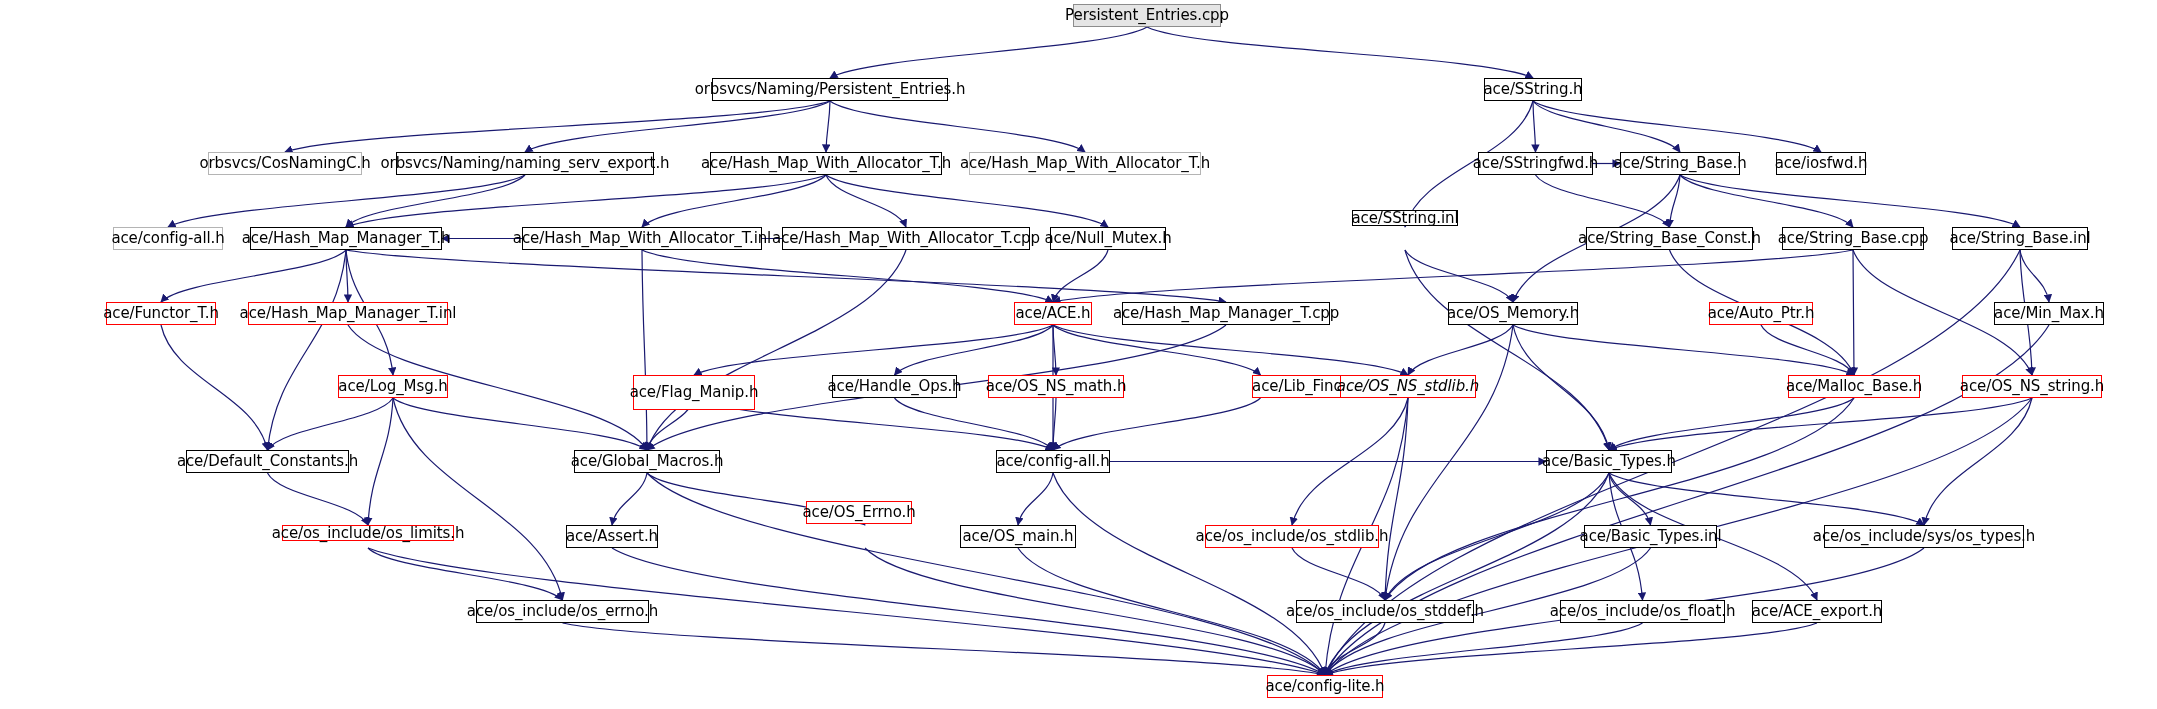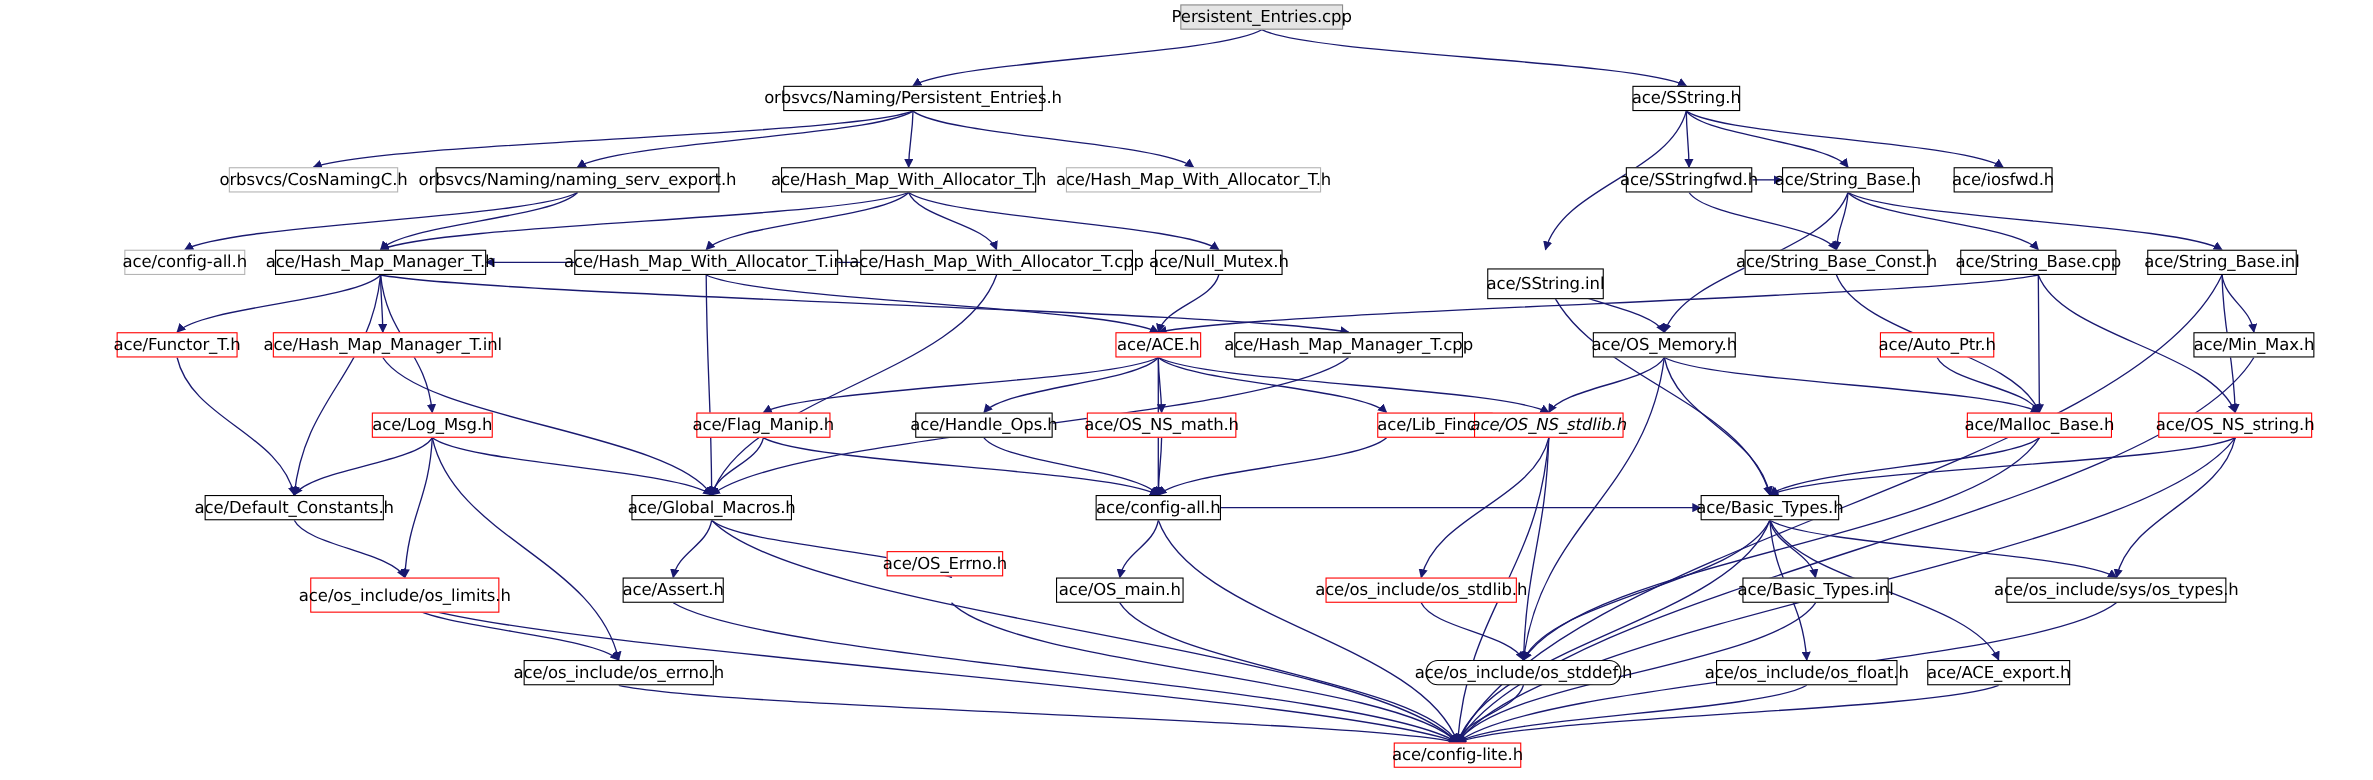--- a/index.html
+++ b/index.html
@@ -167,49 +167,49 @@
       <div class="node" style="left: 710px; top: 152px; width: 232px; height: 23px;">ace/Hash_Map_With_Allocator_T.h</div>
       <div class="node gray" style="left: 969px; top: 152px; width: 232px; height: 23px;">ace/Hash_Map_With_Allocator_T.h</div>
       <div class="node" style="left: 1478px; top: 152px; width: 115px; height: 23px;">ace/SStringfwd.h</div>
       <div class="node" style="left: 1620px; top: 152px; width: 120px; height: 23px;">ace/String_Base.h</div>
       <div class="node" style="left: 1776px; top: 152px; width: 90px; height: 23px;">ace/iosfwd.h</div>
       <div class="node gray" style="left: 113px; top: 227px; width: 110px; height: 23px;">ace/config-all.h</div>
       <div class="node" style="left: 250px; top: 227px; width: 192px; height: 23px;">ace/Hash_Map_Manager_T.h</div>
       <div class="node" style="left: 522px; top: 227px; width: 240px; height: 23px;">ace/Hash_Map_With_Allocator_T.inl</div>
       <div class="node" style="left: 782px; top: 227px; width: 248px; height: 23px;">ace/Hash_Map_With_Allocator_T.cpp</div>
       <div class="node" style="left: 1050px; top: 227px; width: 116px; height: 23px;">ace/Null_Mutex.h</div>
-      <div class="node" style="left: 1352px; top: 244px; width: 106px; height: 28px;">ace/SString.inl</div>
+      <div class="node" style="left: 1352px; top: 210px; width: 106px; height: 16px;">ace/SString.inl</div>
       <div class="node" style="left: 1586px; top: 227px; width: 167px; height: 23px;">ace/String_Base_Const.h</div>
       <div class="node" style="left: 1782px; top: 227px; width: 142px; height: 23px;">ace/String_Base.cpp</div>
       <div class="node" style="left: 1952px; top: 227px; width: 136px; height: 23px;">ace/String_Base.inl</div>
       <div class="node red" style="left: 106px; top: 302px; width: 110px; height: 23px;">ace/Functor_T.h</div>
       <div class="node red" style="left: 248px; top: 302px; width: 200px; height: 23px;">ace/Hash_Map_Manager_T.inl</div>
       <div class="node red" style="left: 1014px; top: 302px; width: 78px; height: 23px;">ace/ACE.h</div>
       <div class="node" style="left: 1122px; top: 302px; width: 208px; height: 23px;">ace/Hash_Map_Manager_T.cpp</div>
       <div class="node" style="left: 1448px; top: 302px; width: 130px; height: 23px;">ace/OS_Memory.h</div>
       <div class="node red" style="left: 1709px; top: 302px; width: 104px; height: 23px;">ace/Auto_Ptr.h</div>
       <div class="node" style="left: 1994px; top: 302px; width: 110px; height: 23px;">ace/Min_Max.h</div>
       <div class="node red" style="left: 338px; top: 375px; width: 110px; height: 23px;">ace/Log_Msg.h</div>
-      <div class="node red" style="left: 633px; top: 375px; width: 122px; height: 23px;">ace/Flag_Manip.h</div>
+      <div class="node red" style="left: 633px; top: 375px; width: 122px; height: 35px;">ace/Flag_Manip.h</div>
       <div class="node" style="left: 832px; top: 375px; width: 125px; height: 23px;">ace/Handle_Ops.h</div>
       <div class="node red" style="left: 988px; top: 375px; width: 136px; height: 23px;">ace/OS_NS_math.h</div>
       <div class="node red" style="left: 1208px; top: 375px; width: 105px; height: 23px; margin-left: 44px;">ace/Lib_Find.h</div>
       <div class="node red" style="left: 1340px; top: 375px; width: 136px; height: 23px; font-style: italic;">ace/OS_NS_stdlib.h</div>
       <div class="node red" style="left: 1788px; top: 375px; width: 132px; height: 23px;">ace/Malloc_Base.h</div>
       <div class="node red" style="left: 1962px; top: 375px; width: 140px; height: 23px;">ace/OS_NS_string.h</div>
       <div class="node" style="left: 186px; top: 450px; width: 163px; height: 23px;">ace/Default_Constants.h</div>
       <div class="node" style="left: 574px; top: 450px; width: 146px; height: 23px;">ace/Global_Macros.h</div>
       <div class="node" style="left: 996px; top: 450px; width: 114px; height: 23px;">ace/config-all.h</div>
       <div class="node" style="left: 1546px; top: 450px; width: 126px; height: 23px;">ace/Basic_Types.h</div>
-      <div class="node red" style="left: 282px; top: 525px; width: 172px; height: 32px;">ace/os_include/os_limits.h</div>
+      <div class="node red" style="left: 282px; top: 525px; width: 172px; height: 16px;">ace/os_include/os_limits.h</div>
       <div class="node" style="left: 566px; top: 525px; width: 92px; height: 23px;">ace/Assert.h</div>
       <div class="node red" style="left: 806px; top: 501px; width: 106px; height: 23px;">ace/OS_Errno.h</div>
       <div class="node" style="left: 960px; top: 525px; width: 116px; height: 23px;">ace/OS_main.h</div>
       <div class="node red" style="left: 1205px; top: 525px; width: 174px; height: 23px;">ace/os_include/os_stdlib.h</div>
       <div class="node" style="left: 1584px; top: 525px; width: 133px; height: 23px;">ace/Basic_Types.inl</div>
       <div class="node" style="left: 1824px; top: 525px; width: 200px; height: 23px;">ace/os_include/sys/os_types.h</div>
       <div class="node" style="left: 476px; top: 600px; width: 173px; height: 23px;">ace/os_include/os_errno.h</div>
-      <div class="node" style="left: 1296px; top: 600px; width: 178px; height: 23px; border-radius: 11px;">ace/os_include/os_stddef.h</div>
+      <div class="node" style="left: 1296px; top: 600px; width: 178px; height: 23px;">ace/os_include/os_stddef.h</div>
       <div class="node" style="left: 1560px; top: 600px; width: 165px; height: 23px;">ace/os_include/os_float.h</div>
       <div class="node" style="left: 1752px; top: 600px; width: 130px; height: 23px;">ace/ACE_export.h</div>
       <div class="node red" style="left: 1267px; top: 675px; width: 116px; height: 23px;">ace/config-lite.h</div>
     </div>
 </div>
 
 </body></html>

